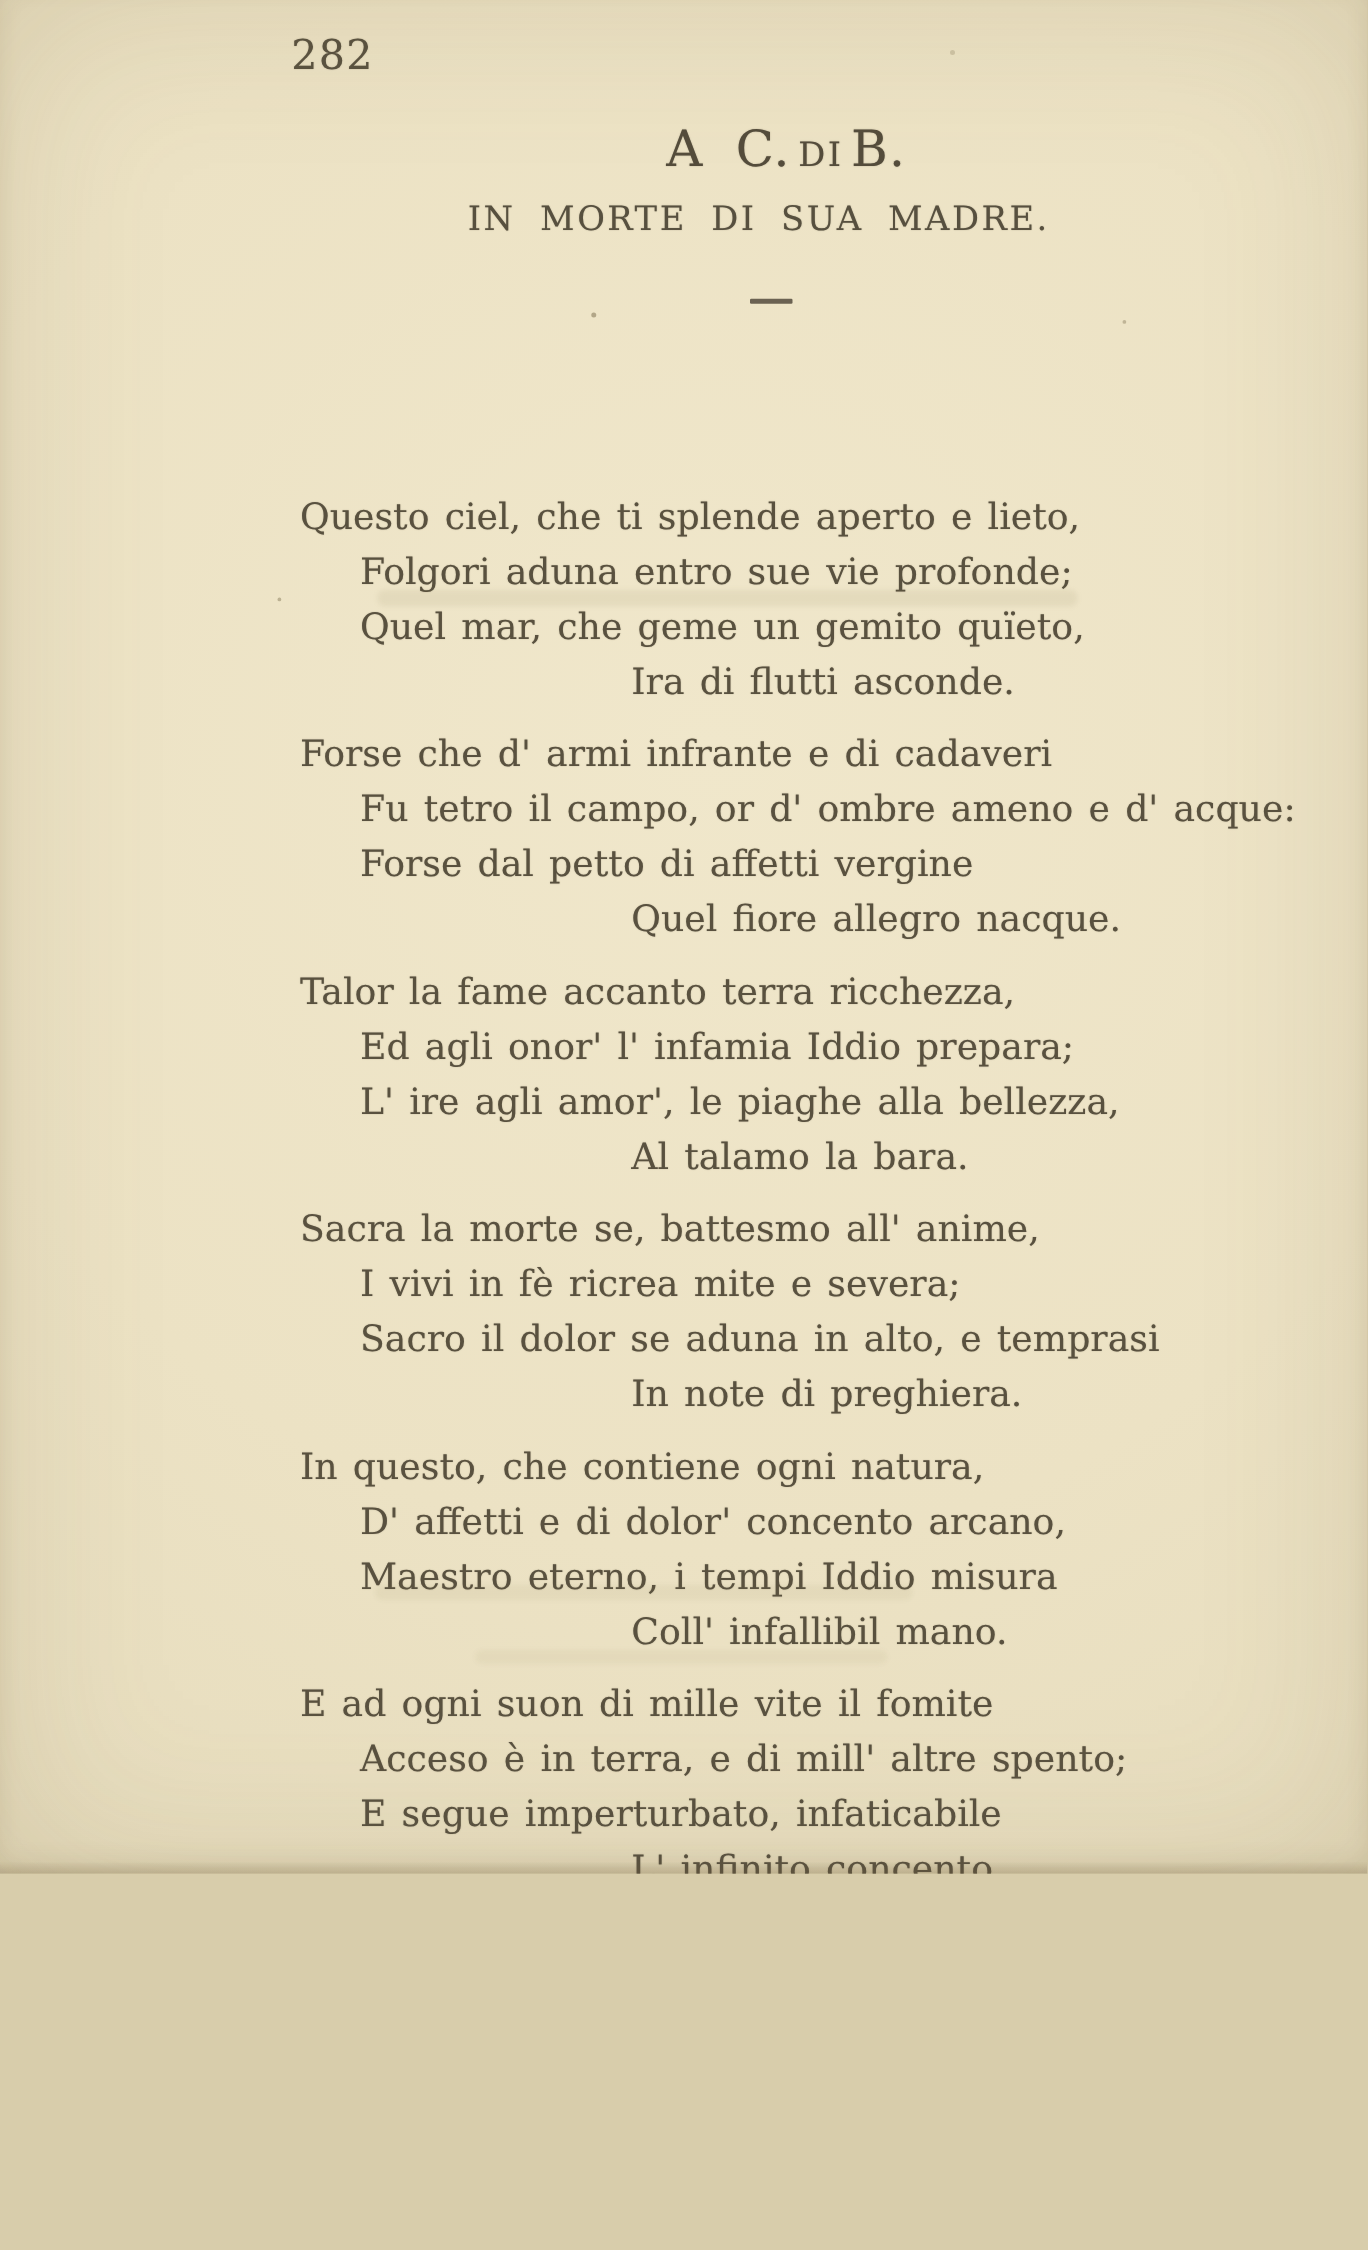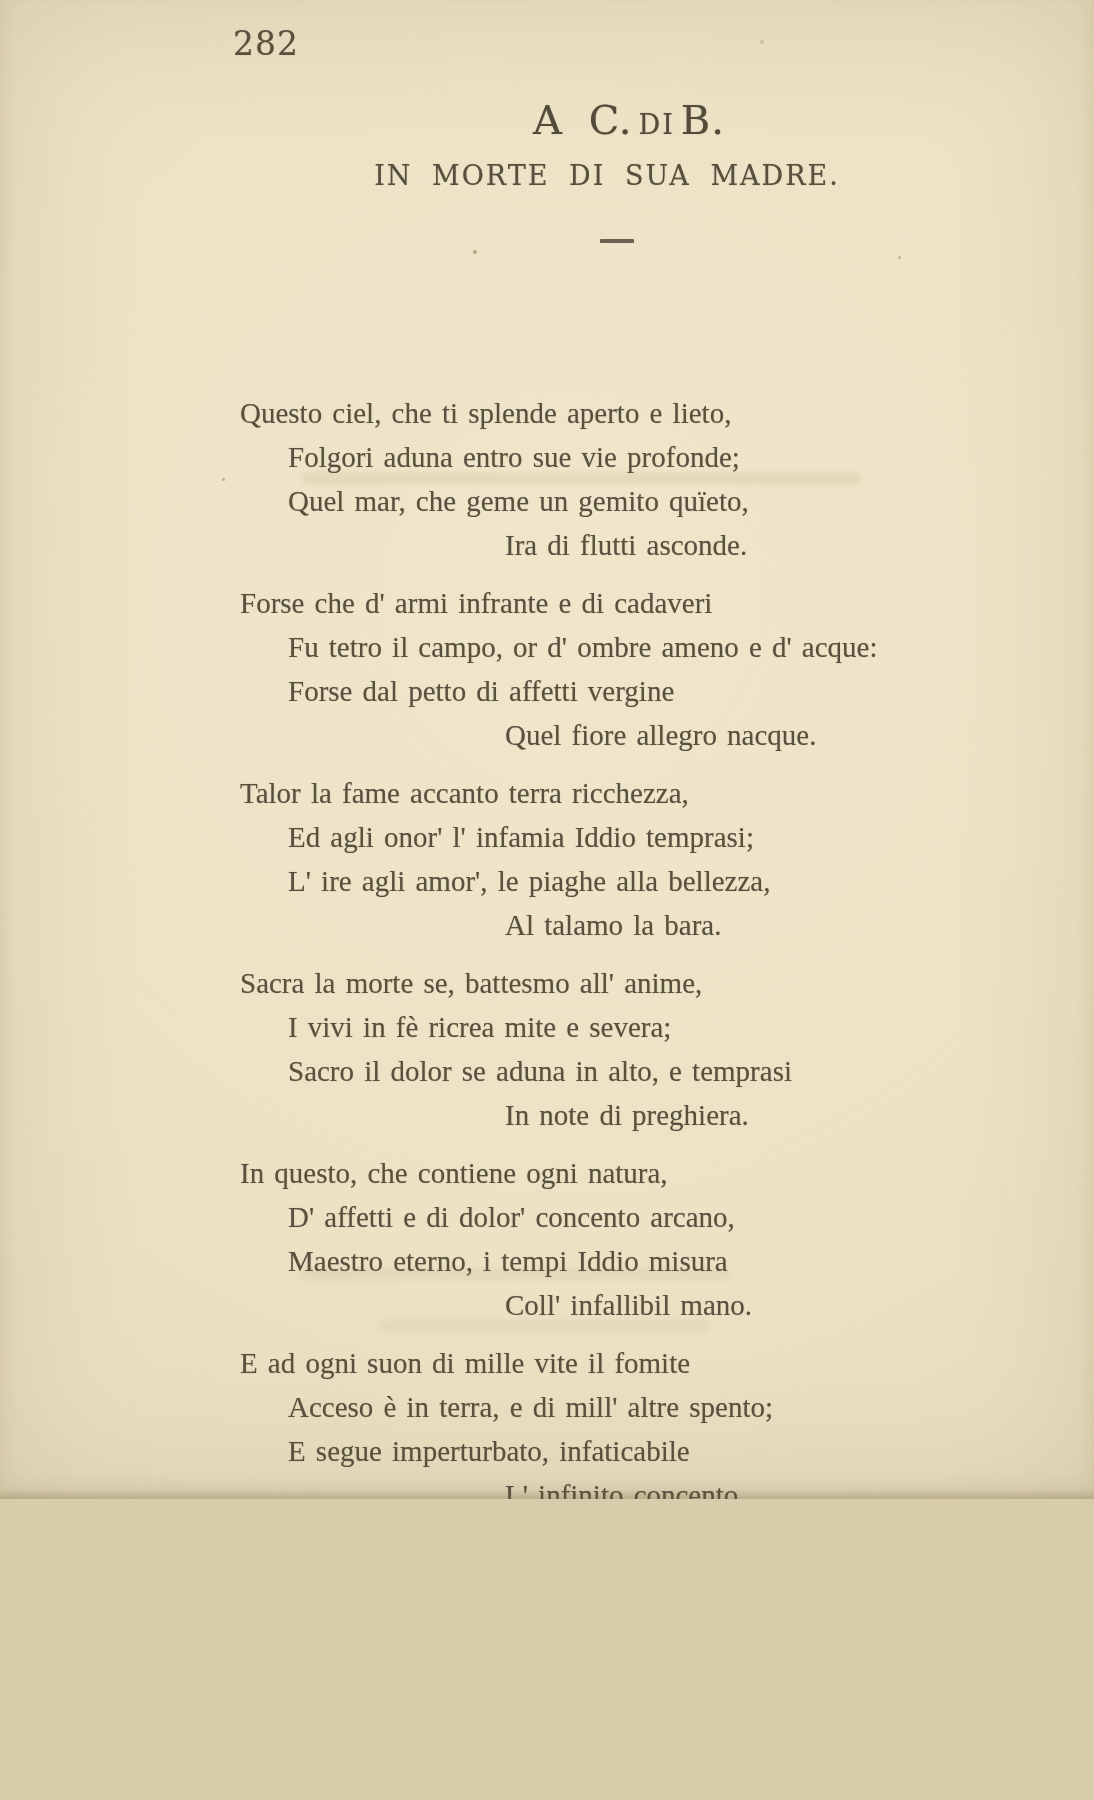--- a/index.html
+++ b/index.html
@@ -40,21 +40,21 @@
   .title-rule{
     position:absolute;left:600px;top:239px;width:34px;height:4px;
     background:#6b6252;border-radius:1px;
   }
   .poem{
     position:absolute;left:240px;top:391px;width:820px;
     font-size:29px;line-height:44px;word-spacing:.1em;
     text-shadow:0 0 1px rgba(89,81,63,.42);
   }
   .stanza{margin:0 0 14px 0;}
-  .line{white-space:nowrap;font-family:Liberation Serif, serif;}
+  .line{white-space:nowrap;}
   .ind1{margin-left:48px;}
   .ind2{margin-left:265px;}
   .date{
     position:absolute;left:233px;top:1512px;
     font-size:22px;font-style:italic;line-height:1;
     color:#5a523f;text-shadow:0 0 1px rgba(90,82,63,.4);
   }
   .end-rule{
     position:absolute;left:562px;top:1612px;width:71px;height:3px;
     background:#6e6654;box-shadow:0 2px 0 rgba(110,98,80,.25);
@@ -95,21 +95,21 @@
 
     <div class="stanza">
       <div class="line">Forse che d' armi infrante e di cadaveri</div>
       <div class="line ind1">Fu tetro il campo, or d' ombre ameno e d' acque:</div>
       <div class="line ind1">Forse dal petto di affetti vergine</div>
       <div class="line ind2">Quel fiore allegro nacque.</div>
     </div>
 
     <div class="stanza">
       <div class="line">Talor la fame accanto terra ricchezza,</div>
-      <div class="line ind1">Ed agli onor' l' infamia Iddio temprasi;</div>
+      <div class="line ind1">Ed agli onor' l' infamia Iddio prepara;</div>
       <div class="line ind1">L' ire agli amor', le piaghe alla bellezza,</div>
       <div class="line ind2">Al talamo la bara.</div>
     </div>
 
     <div class="stanza">
       <div class="line">Sacra la morte se, battesmo all' anime,</div>
       <div class="line ind1">I vivi in fè ricrea mite e severa;</div>
       <div class="line ind1">Sacro il dolor se aduna in alto, e temprasi</div>
       <div class="line ind2">In note di preghiera.</div>
     </div>

